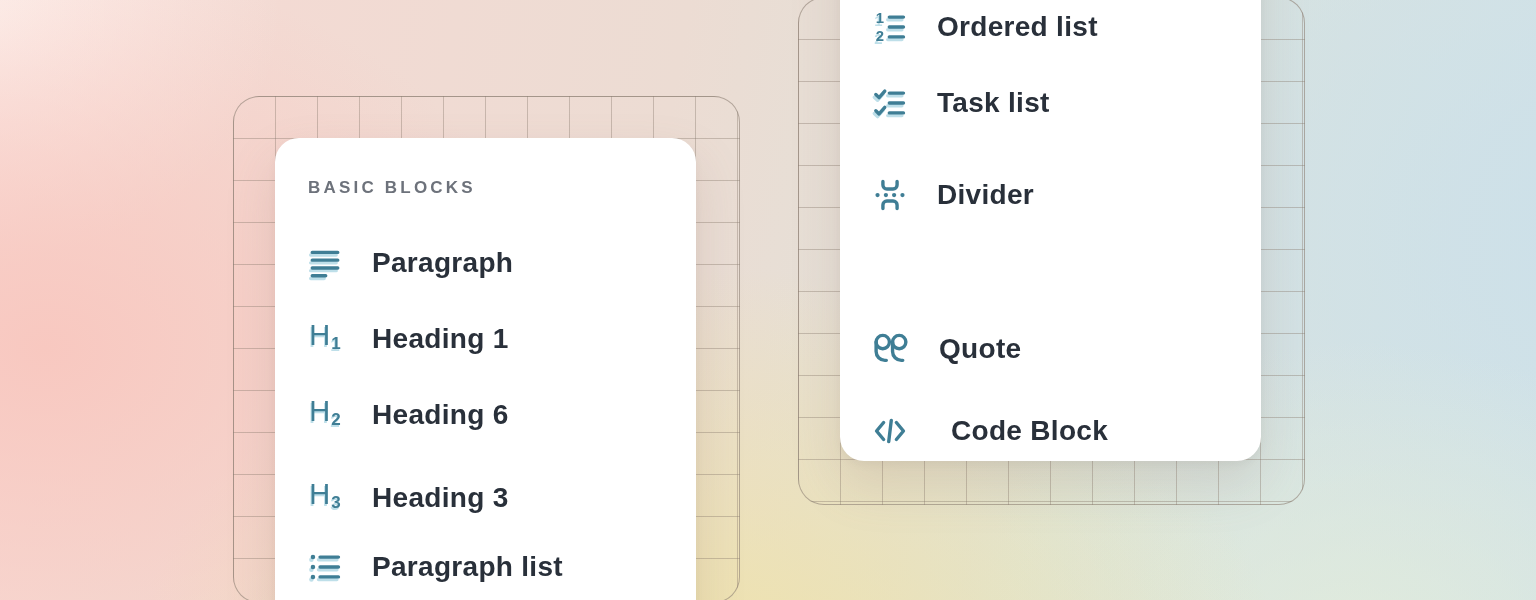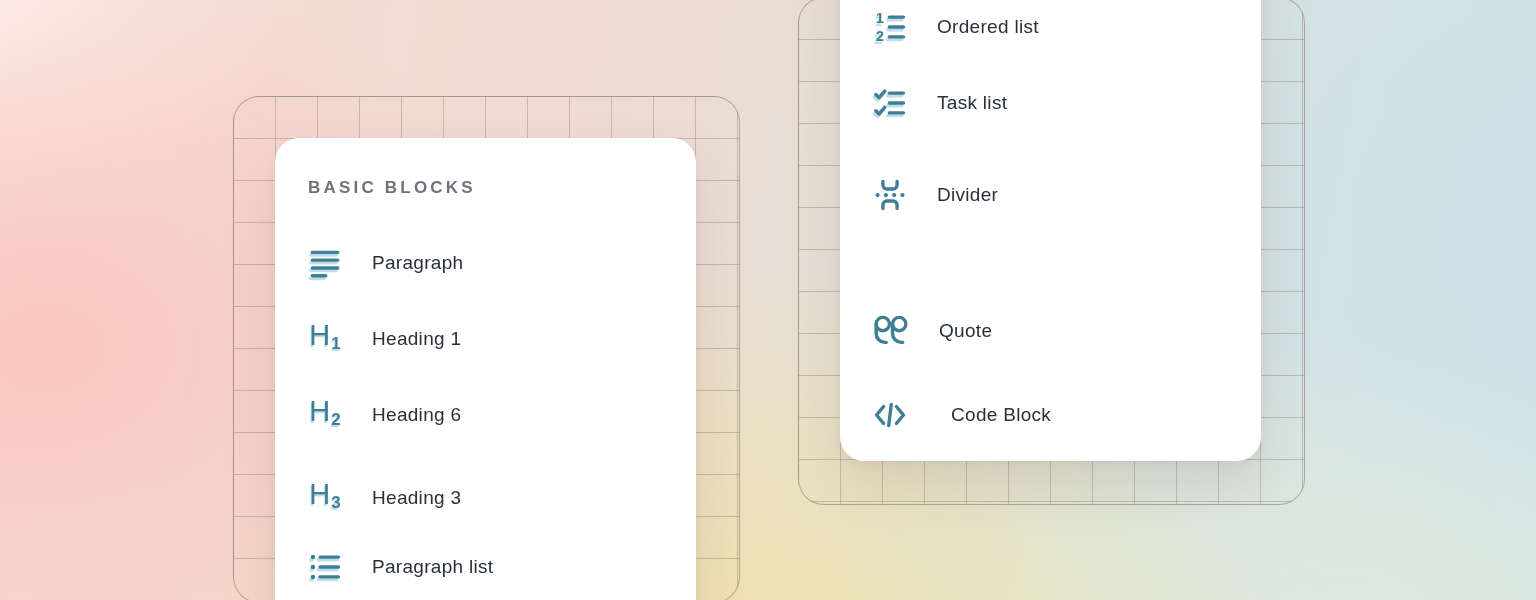--- a/index.html
+++ b/index.html
@@ -42,21 +42,21 @@
     position:absolute;left:33px;top:40px;
     font-size:17px;font-weight:bold;letter-spacing:3.2px;
     color:var(--label-gray,#6d727b);
   }
 
   .menu-row{
     position:absolute;left:33px;right:12px;height:76px;
     display:flex;align-items:center;gap:30px;cursor:pointer;
   }
   .row-label{
-    font-size:19px;font-weight:normal;letter-spacing:.3px;
+    font-size:28px;font-weight:bold;letter-spacing:.3px;
     color:var(--text-dark,#29303a);white-space:nowrap;
   }
 
   .icon{width:34px;height:34px;flex:0 0 34px;display:flex;align-items:center;justify-content:center;}
   .icon svg{width:34px;height:34px;overflow:visible;}
   .icon svg path, .icon svg circle, .icon svg polyline{
     fill:none;stroke:var(--accent-teal,#3f7e95);
     stroke-width:2.4;stroke-linecap:round;stroke-linejoin:round;
   }
   .icon svg .dotf{fill:var(--accent-teal,#3f7e95);stroke:none;}
@@ -181,32 +181,32 @@
               <path d="M7 2.5 V5 a2.8 2.8 0 0 0 2.8 2.8 h4.4 A2.8 2.8 0 0 0 17 5 V2.5"></path>
               <path d="M7 21.5 V19 a2.8 2.8 0 0 1 2.8 -2.8 h4.4 A2.8 2.8 0 0 1 17 19 v2.5"></path>
               <circle class="dotf" cx="3.2" cy="12" r="1.5"></circle>
               <circle class="dotf" cx="9.1" cy="12" r="1.5"></circle>
               <circle class="dotf" cx="14.9" cy="12" r="1.5"></circle>
               <circle class="dotf" cx="20.8" cy="12" r="1.5"></circle>
             </svg>
           </span>
           <span class="row-label">Divider</span>
         </div>
-        <div class="menu-row" style="top: 383px; gap: 32px;">
+        <div class="menu-row" style="top: 401px; gap: 32px;">
           <span class="icon">
             <svg viewBox="0 0 24 24">
               <circle cx="6.9" cy="7.1" r="4.7"></circle>
               <path d="M2.2 7.1 V13.8 A6.2 6.2 0 0 0 8.4 20 h1"></path>
               <circle cx="18.5" cy="7.1" r="4.7"></circle>
               <path d="M13.8 7.1 V13.8 A6.2 6.2 0 0 0 20 20 h1"></path>
             </svg>
           </span>
           <span class="row-label">Quote</span>
         </div>
-        <div class="menu-row" style="top: 467px; gap: 44px;">
+        <div class="menu-row" style="top: 483px; gap: 44px;">
           <span class="icon">
             <svg viewBox="0 0 24 24">
               <path d="M7.5 6 L2.5 12 L7.5 18"></path>
               <path d="M16.5 6 L21.5 12 L16.5 18"></path>
               <path d="M12.9 4.5 L11.1 19.5"></path>
             </svg>
           </span>
           <span class="row-label">Code Block</span>
         </div>
       </div>

